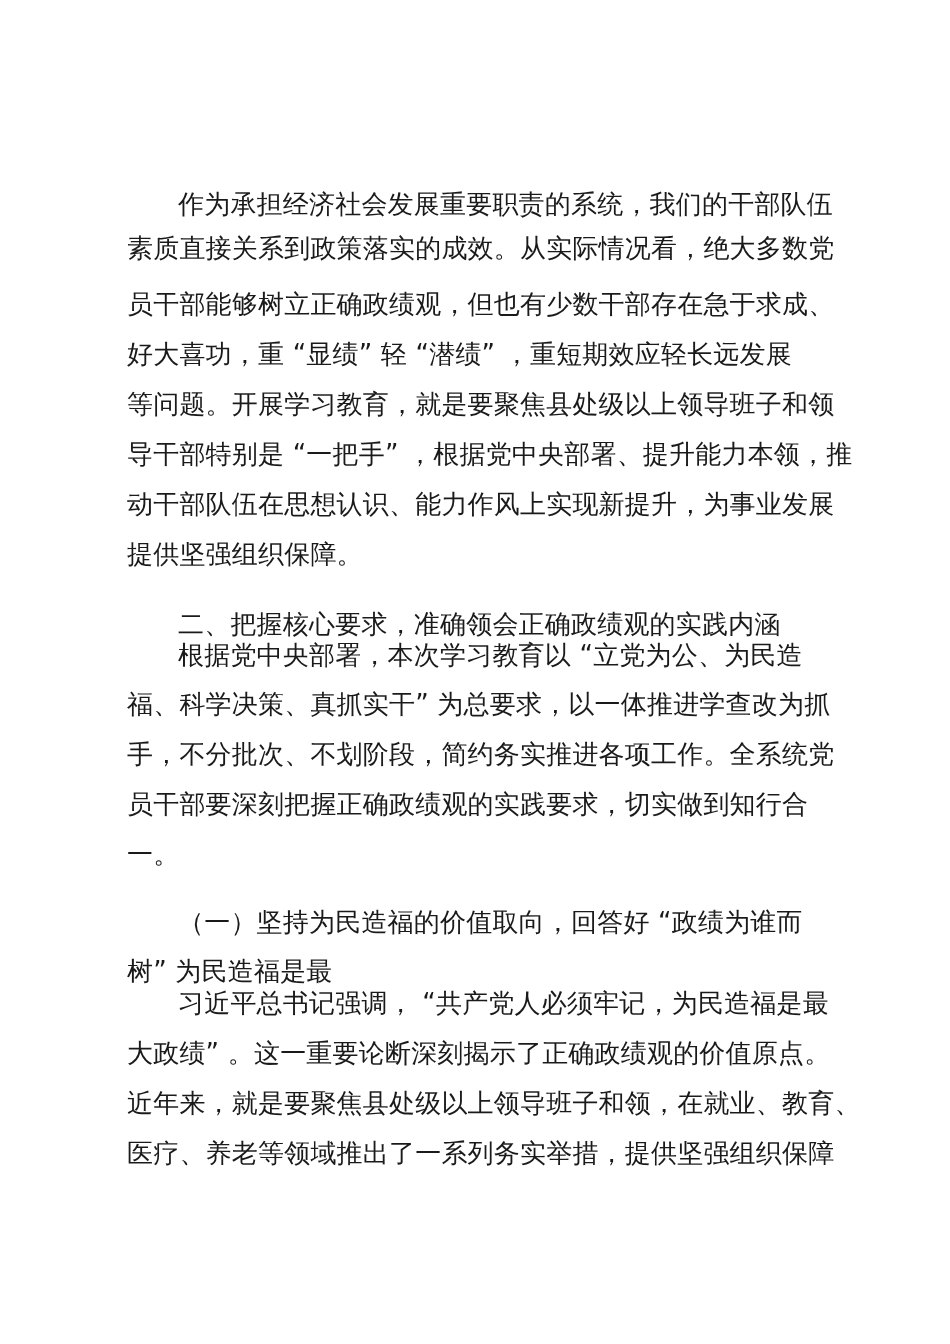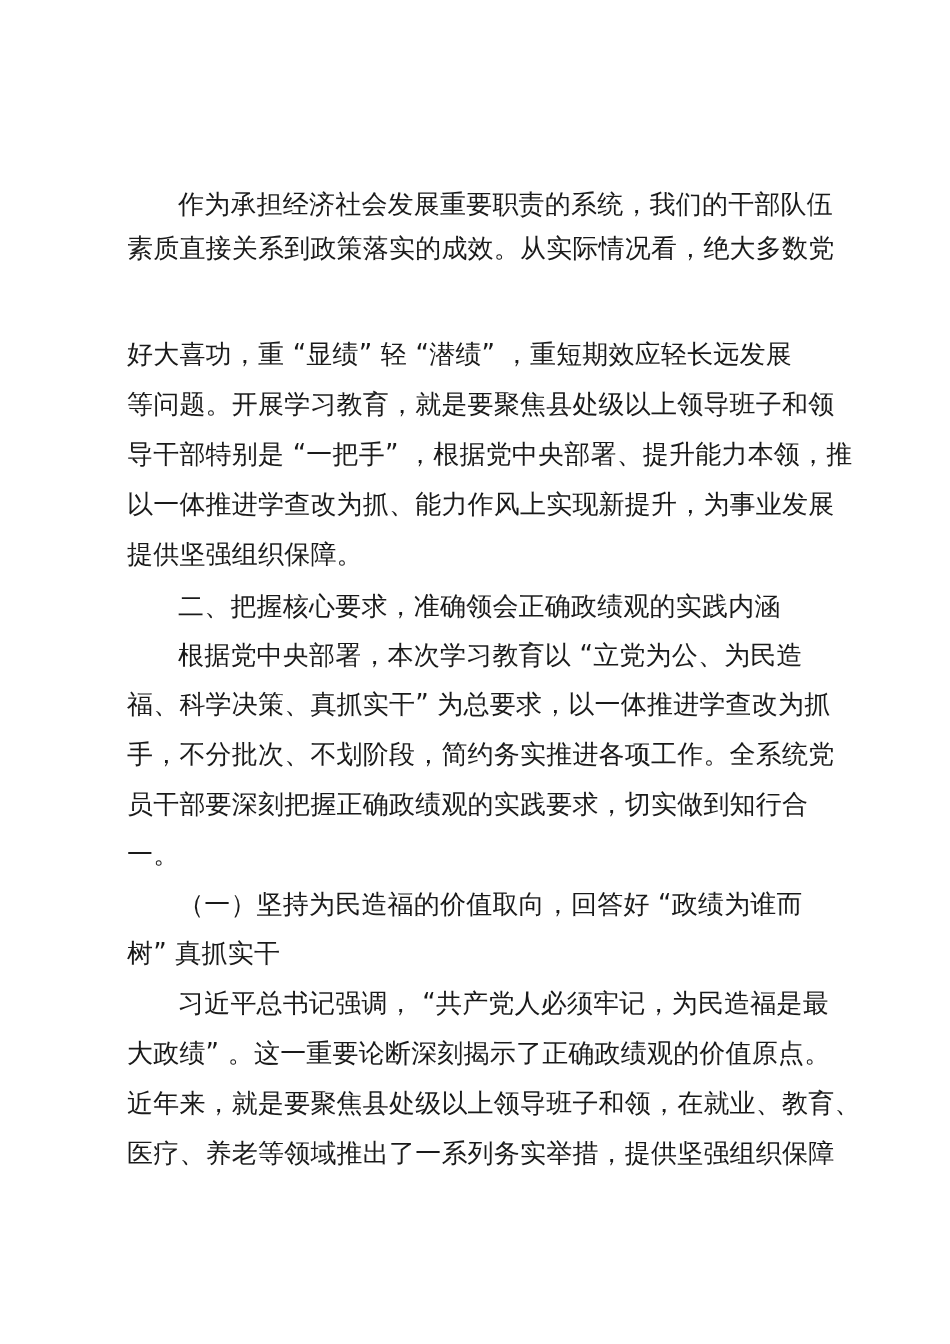--- a/index.html
+++ b/index.html
@@ -13,38 +13,39 @@
     left: 127px;
     width: 710px;
     font-family: "DejaVu Sans", "Liberation Sans", sans-serif;
     font-size: 26px;
     line-height: 32px;
     color: #1a1a1a;
     white-space: nowrap;
     letter-spacing: 0.2px;
   }
   .indent { left: 178px; }
-  .heading { font-weight: normal; }
+  .heading { font-weight: normal; margin-top: 18px; }
 </style>
 </head>
 <body>
 
 <div class="page">
   <div class="line indent" style="top:188px">作为承担经济社会发展重要职责的系统，我们的干部队伍</div>
   <div class="line" style="top:232px">素质直接关系到政策落实的成效。从实际情况看，绝大多数党</div>
+  <div class="line" style="top:288px">员干部能够树立正确政绩观，但也有少数干部存在急于求成、</div>
   <div class="line" style="top:338px">好大喜功，重 “显绩” 轻 “潜绩” ，重短期效应轻长远发展</div>
   <div class="line" style="top:388px">等问题。开展学习教育，就是要聚焦县处级以上领导班子和领</div>
   <div class="line" style="top:438px">导干部特别是 “一把手” ，根据党中央部署、提升能力本领，推</div>
-  <div class="line" style="top:488px">以一体推进学查改为抓、能力作风上实现新提升，为事业发展</div>
+  <div class="line" style="top:488px">动干部队伍在思想认识、能力作风上实现新提升，为事业发展</div>
   <div class="line" style="top:538px">提供坚强组织保障。</div>
   <div class="line indent heading" style="top:590px">二、把握核心要求，准确领会正确政绩观的实践内涵</div>
   <div class="line indent" style="top:639px">根据党中央部署，本次学习教育以 “立党为公、为民造</div>
   <div class="line" style="top:688px">福、科学决策、真抓实干” 为总要求，以一体推进学查改为抓</div>
   <div class="line" style="top:738px">手，不分批次、不划阶段，简约务实推进各项工作。全系统党</div>
   <div class="line" style="top:788px">员干部要深刻把握正确政绩观的实践要求，切实做到知行合</div>
   <div class="line" style="top:838px">一。</div>
   <div class="line indent heading" style="top:888px">（一）坚持为民造福的价值取向，回答好 “政绩为谁而</div>
-  <div class="line heading" style="top:937px">树” 真抓实干</div>
+  <div class="line heading" style="top:937px">树” 为民造福是最</div>
   <div class="line indent" style="top:987px">习近平总书记强调， “共产党人必须牢记，为民造福是最</div>
   <div class="line" style="top:1037px">大政绩” 。这一重要论断深刻揭示了正确政绩观的价值原点。</div>
   <div class="line" style="top:1087px">近年来，就是要聚焦县处级以上领导班子和领，在就业、教育、</div>
   <div class="line" style="top:1137px">医疗、养老等领域推出了一系列务实举措，提供坚强组织保障</div>
 </div>
 
 </body></html>

